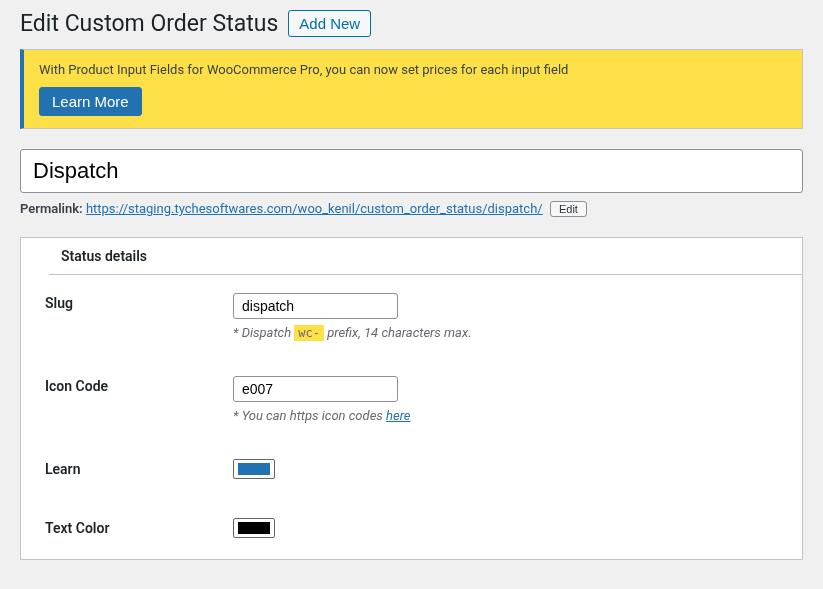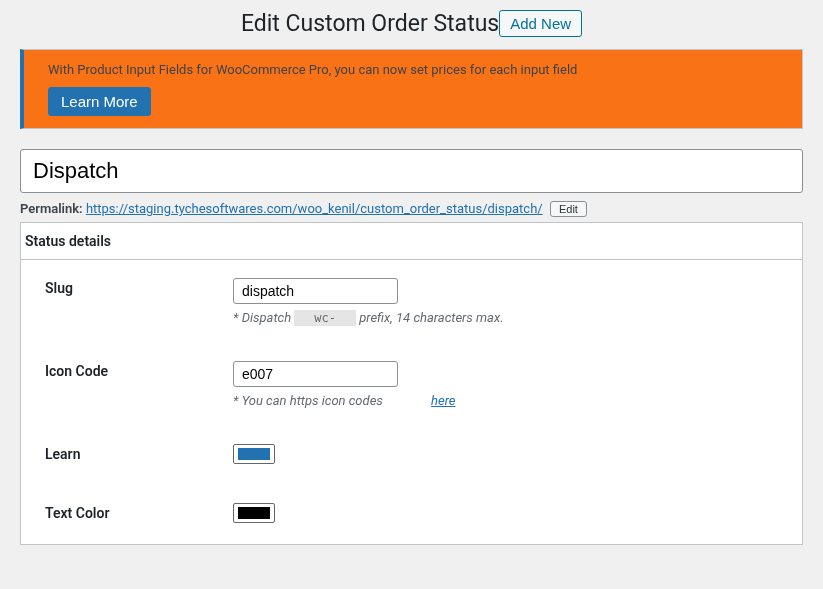--- a/index.html
+++ b/index.html
@@ -9,42 +9,42 @@
       color: #1d2327;
       font-size: 13px;
       padding: 0;
     }
     .wrap {
       padding: 10px 20px 0 20px;
     }
     .page-header {
       display: flex;
       align-items: center;
+      gap: 10px;
       margin-bottom: 12px;
-      justify-content: center;
     }
     .page-title {
       font-size: 23px;
       font-weight: 400;
       color: #1d2327;
     }
     .add-new-btn {
       border: 1px solid #0071a1;
       background: #f6f7f7;
       color: #0071a1;
       padding: 4px 10px;
       font-size: 15px;
       border-radius: 3px;
       cursor: pointer;
     }
     .notice {
-      background: #f97316;
+      background: #fde047;
       border: 1px solid #c3c4c7;
       border-left: 4px solid #2271b1;
-      padding: 12px 24px;
+      padding: 12px 15px;
       margin-bottom: 20px;
       margin-top: 8px;
     }
     .notice p {
       margin-bottom: 10px;
       font-size: 13px;
       color: #3c434a;
     }
     .learn-more-btn {
       background: #2271b1;
@@ -58,21 +58,21 @@
     .title-input {
       width: 100%;
       font-size: 22px;
       padding: 8px 12px;
       border: 1px solid #8c8f94;
       border-radius: 3px;
       background: #fff;
     }
     .permalink-row {
       margin-top: 8px;
-      margin-bottom: 5px;
+      margin-bottom: 20px;
       font-size: 13px;
       color: #3c434a;
     }
     .permalink-row strong { font-weight: 600; }
     .permalink-row a {
       color: #2271b1;
       text-decoration: underline;
     }
     .edit-slug-btn {
       border: 1px solid #8c8f94;
@@ -84,21 +84,22 @@
       margin-left: 4px;
       color: #2c3338;
     }
     .postbox {
       background: #fff;
       border: 1px solid #c3c4c7;
       margin-bottom: 20px;
     }
     .postbox-header {
       border-bottom: 1px solid #c3c4c7;
-      padding: 10px 4px;
+      padding: 10px 12px;
+      margin-left: 28px;
     }
     .postbox-header h2 {
       font-size: 14px;
       font-weight: 600;
     }
     .form-table {
       width: 100%;
       border-collapse: collapse;
     }
     .form-table th {
@@ -122,28 +123,27 @@
     }
     .description {
       font-style: italic;
       color: #646970;
       font-size: 13px;
       margin-top: 6px;
       display: block;
     }
     .description code {
       font-style: normal;
-      background: #e5e5e5;
-      padding: 1px 20px;
+      background: #fde047;
+      padding: 1px 4px;
       font-size: 12px;
     }
     .description a {
       color: #2271b1;
       text-decoration: underline;
-      margin-left: 45px;
     }
     .color-swatch-wrap {
       display: inline-block;
       border: 1px solid #666;
       background: #fff;
       padding: 3px 4px;
       border-radius: 2px;
       cursor: pointer;
     }
     .color-swatch {

